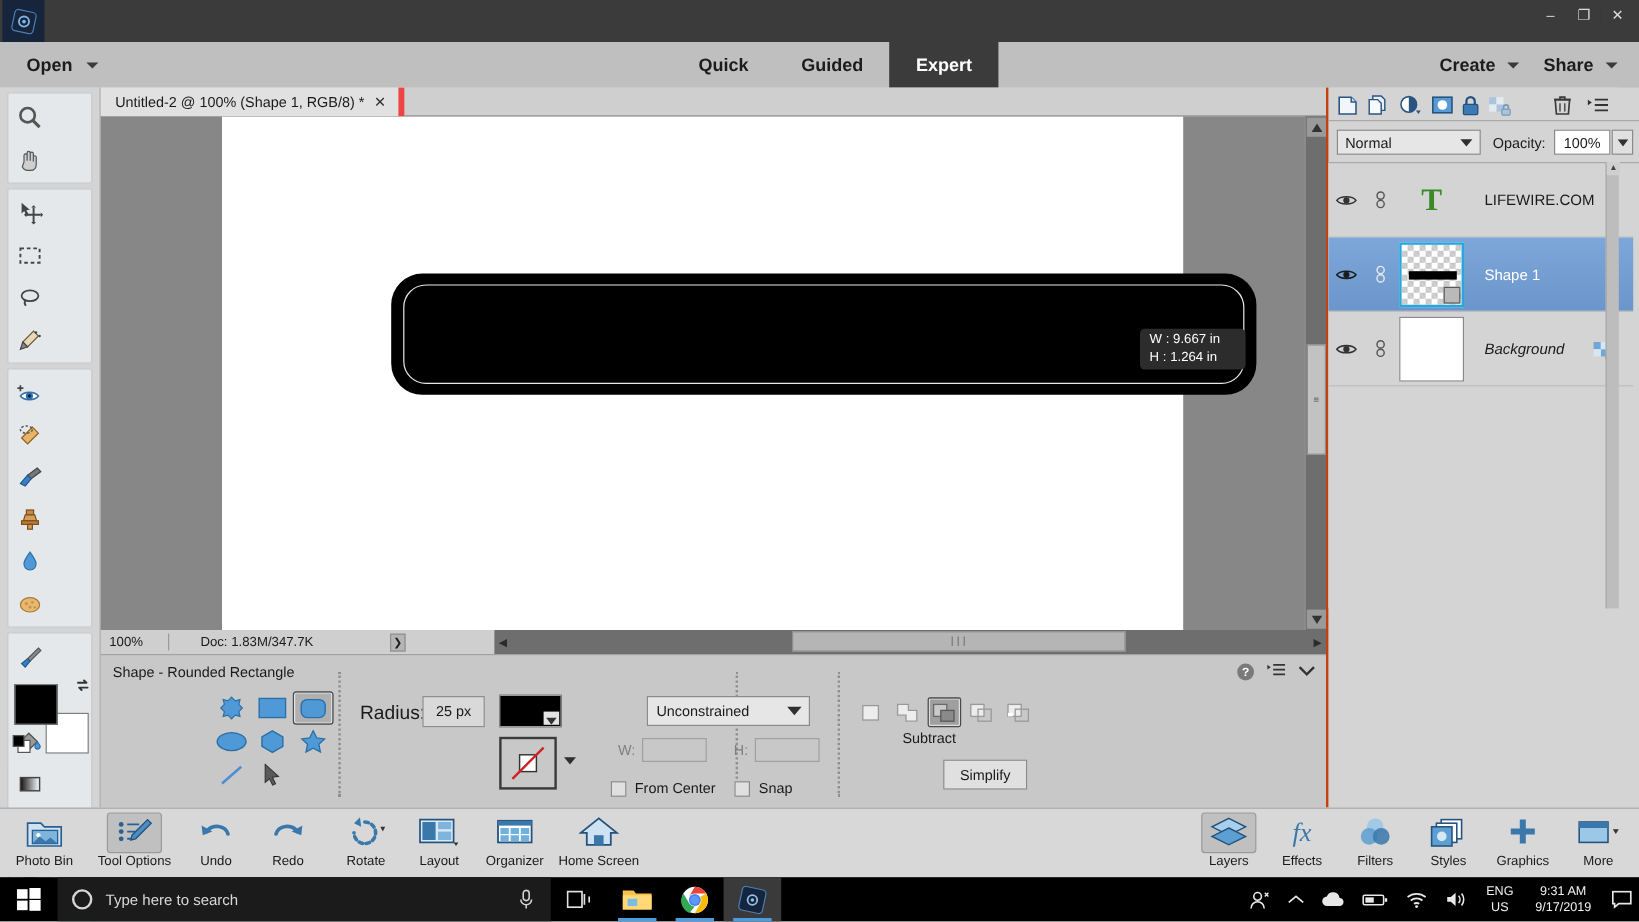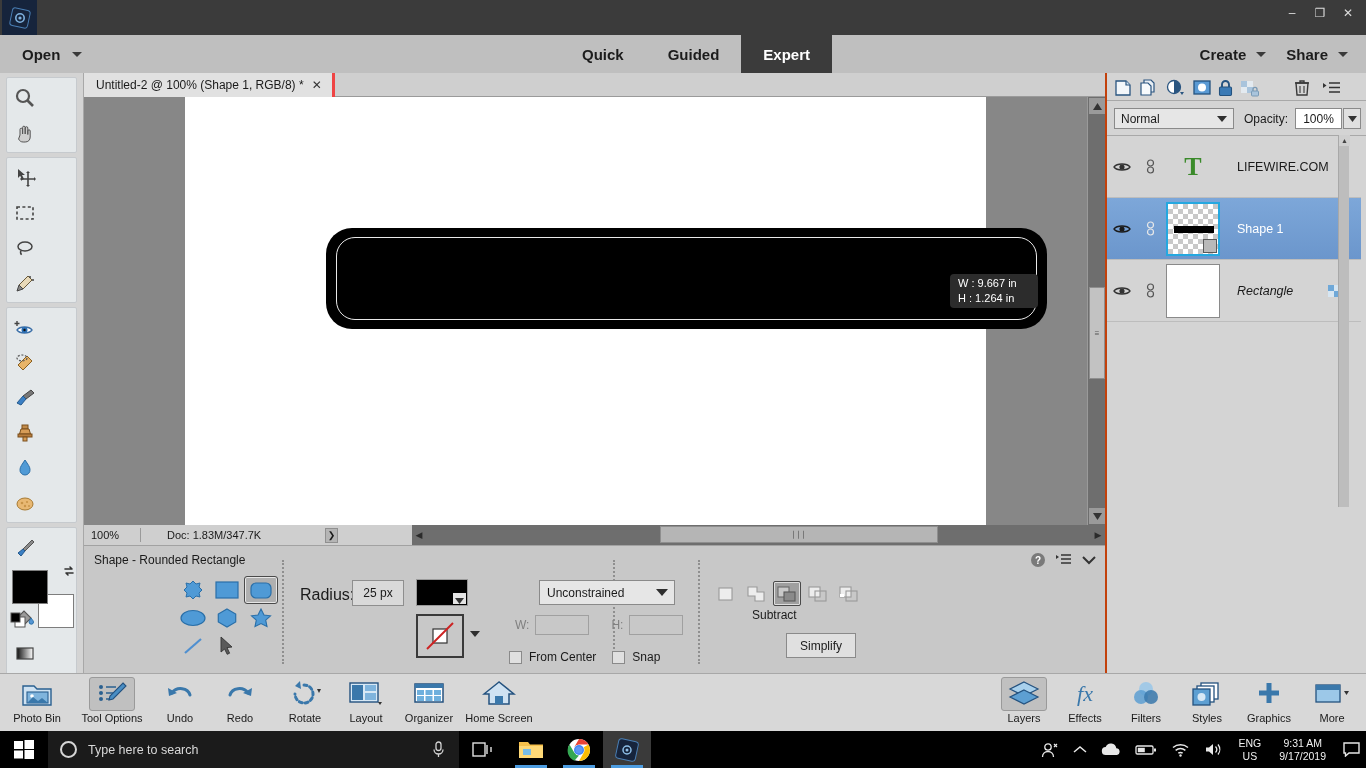--- a/index.html
+++ b/index.html
@@ -91,21 +91,21 @@
 
   
   .tabbar {
     position: absolute; left: 84px; top: 73px; width: 1021px; height: 24px;
     background: #cfcfcf; border-bottom: 1px solid #9a9a9a;
   }
   .doc-tab {
     position: absolute; left: 0; top: 0; height: 24px;
     display: flex; align-items: center; gap: 8px;
     padding: 0 10px 0 12px; background: #e1e1e1;
-    border-right: 3px solid #ef4444;
+    border-right: 5px solid #ef4444;
     font-size: 12px; color: #1a1a1a;
   }
   .tab-close { font-size: 12px; color: #333; }
 
   
   .canvas-area {
     position: absolute; left: 84px; top: 97px; width: 1021px; height: 428px;
     background: #878787; overflow: hidden;
   }
   .canvas-page {
@@ -930,21 +930,21 @@
         </div>
         <div class="lr-link">
           <svg width="9" height="16" viewBox="0 0 9 16">
               <rect x="1.5" y="1" width="6" height="6" rx="3" fill="none" stroke="#555" stroke-width="1.2"></rect>
               <rect x="1.5" y="8" width="6" height="6" rx="3" fill="none" stroke="#555" stroke-width="1.2"></rect>
             </svg>
         </div>
         <div class="lr-thumb">
           <div class="thumb-white"></div>
         </div>
-        <div class="lr-name italic">Rectangle</div>
+        <div class="lr-name italic">Background</div>
         <div class="lr-lock">
           <svg width="20" height="18" viewBox="0 0 20 18">
               <rect x="1" y="2" width="6" height="6" fill="#6fa8d8"></rect>
               <rect x="7" y="8" width="6" height="6" fill="#6fa8d8"></rect>
               <rect x="7" y="2" width="6" height="6" fill="#d7e6f2"></rect>
               <rect x="1" y="8" width="6" height="6" fill="#d7e6f2"></rect>
               <path d="M13 12v-1.6a2 2 0 014 0V12" fill="none" stroke="#2a6090" stroke-width="1.4"></path>
               <rect x="11.5" y="12" width="7" height="5" rx="1" fill="#4a8ec4" stroke="#2a6090" stroke-width="1"></rect>
             </svg>
         </div>

